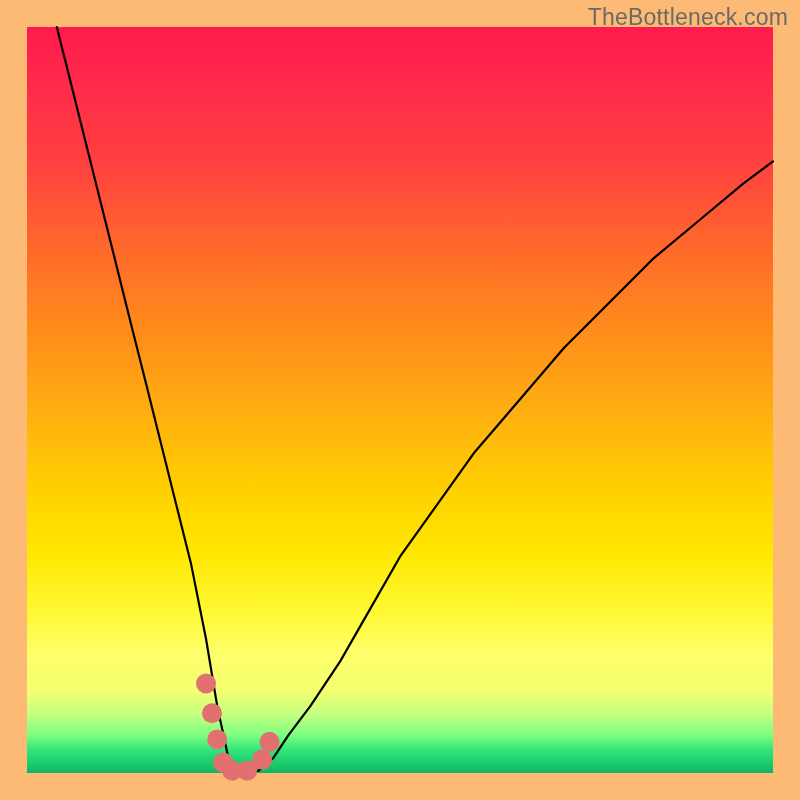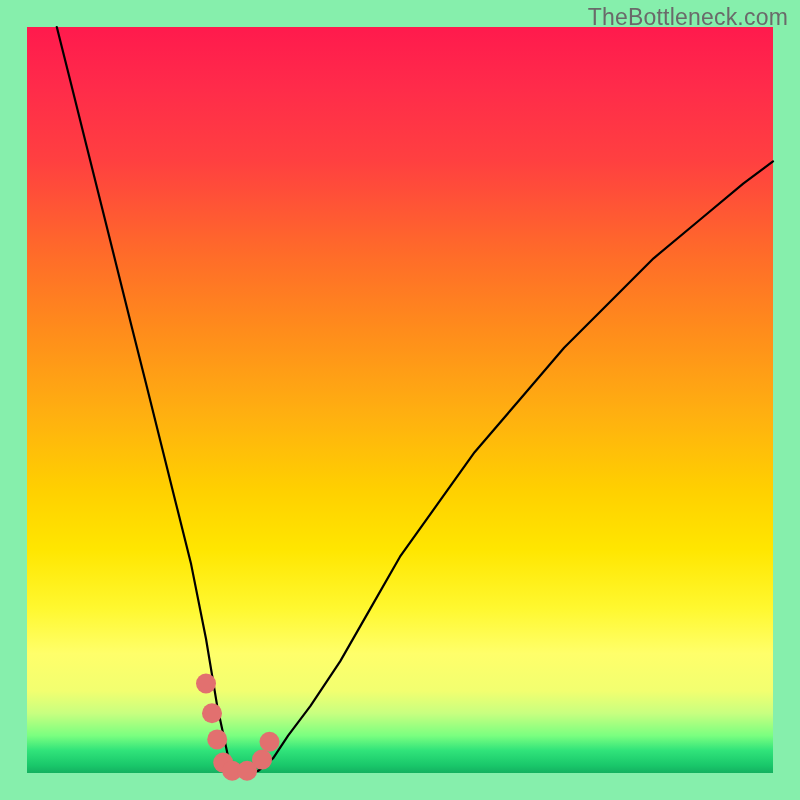--- a/index.html
+++ b/index.html
@@ -7,21 +7,21 @@
     padding: 0;
     width: 800px;
     height: 800px;
     background: #000;
     overflow: hidden;
   }
   .frame {
     position: relative;
     width: 800px;
     height: 800px;
-    background: #86efac;
+    background: #fdba74;
   }
   .plot-area {
     position: absolute;
     left: 27px;
     top: 27px;
     width: 746px;
     height: 746px;
     background: linear-gradient(to bottom,
       #ff1a4d 0%,
       #ff2b4a 8%,

